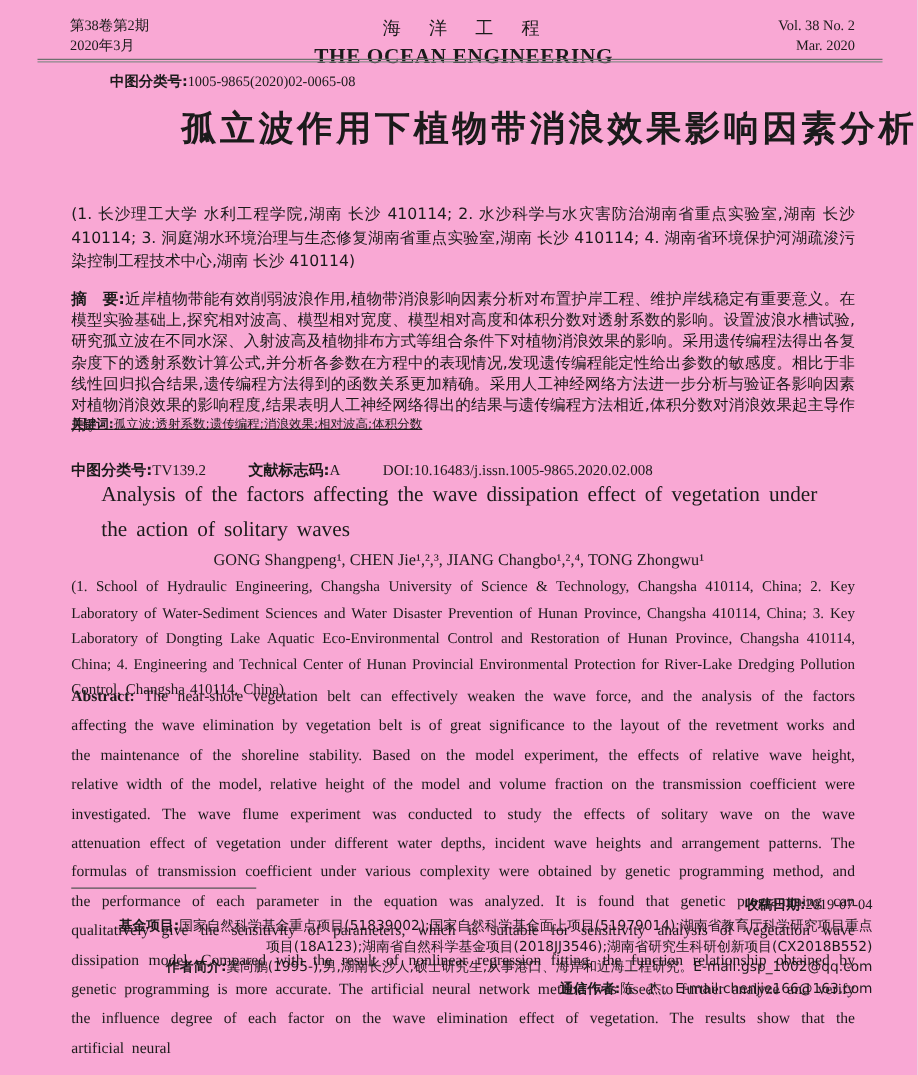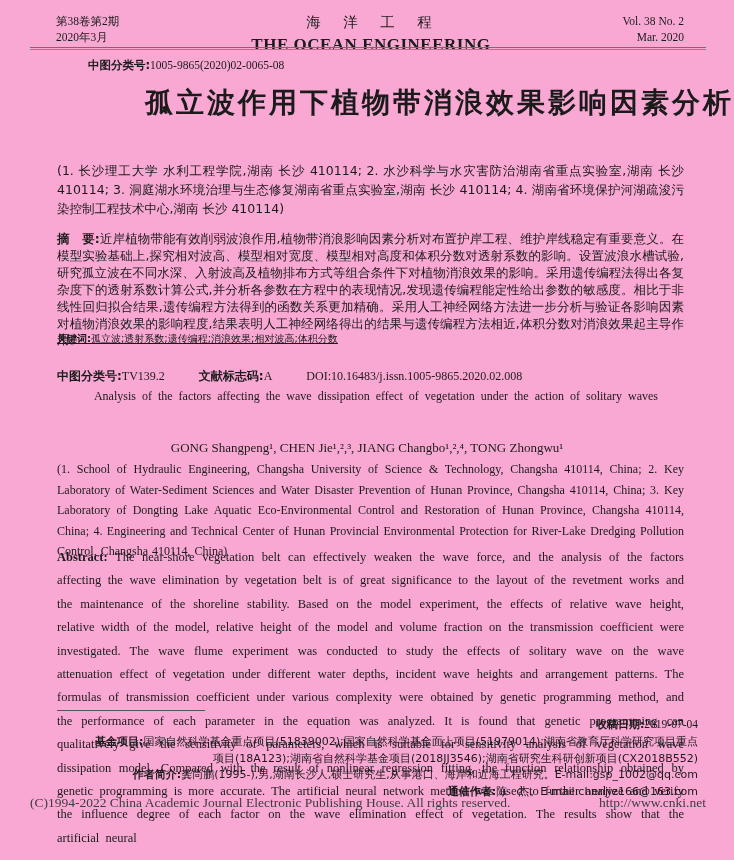--- a/index.html
+++ b/index.html
@@ -27,22 +27,22 @@
   .affil-cn { position:absolute; top:161px; left:57px; right:50px;
     font-size:12.5px; line-height:19px; text-align:justify; font-family:"DejaVu Sans",sans-serif; }
   .abstract-cn { position:absolute; top:231px; left:57px; right:50px;
     font-size:12.5px; line-height:16.9px; text-align:justify; font-family:"DejaVu Sans",sans-serif; }
   .keywords-row { position:absolute; top:332px; left:57px; right:68px;
     font-size:10px; font-family:"DejaVu Sans",sans-serif;text-decoration:underline; }
   .clc-row { position:absolute; top:368px; left:57px; right:50px;
     font-size:12px; font-family:"DejaVu Sans",sans-serif; }
   .clc-row .gap { display:inline-block; width:34px; }
   .serif-val { font-family:"Liberation Serif",serif;margin-top:12px; }
-  .title-en { position:absolute; top:382px; left:81px; right:76px; text-align:right;
-    font-size:12px; line-height:28px; word-spacing:3px; }
+  .title-en { position:absolute; top:382px; left:81px; right:76px; text-align:left;
+    font-size:17px; line-height:28px; word-spacing:3px; }
   .authors-en { position:absolute; top:440px; left:0; width:100%; text-align:center; font-size:13px; }
   .affil-en { position:absolute; top:459px; left:57px; right:50px;
     font-size:12px; line-height:20.5px; text-align:justify; word-spacing:1px; }
   .abstract-en { position:absolute; top:546px; left:57px; right:50px;
     font-size:12.5px; line-height:23.4px; text-align:justify; word-spacing:3px; }
   .abstract-en .en-label { font-weight:bold; }
   .footnote-rule { position:absolute; top:710px; left:57px; width:148px; border-top:1.2px solid #555; }
   .footnotes { position:absolute; top:716px; left:88px; right:36px;
     font-size:11px; line-height:16.8px; font-family:"DejaVu Sans",sans-serif; }
   .fn-row { text-align:right; }
@@ -115,18 +115,14 @@
       <span class="cjk-label">基金项目:</span><span>国家自然科学基金重点项目(51839002);国家自然科学基金面上项目(51979014);湖南省教育厅科学研究项目重点项目(18A123);湖南省自然科学基金项目(2018JJ3546);湖南省研究生科研创新项目(CX2018B552)</span>
     </div>
     <div class="fn-row">
       <span class="cjk-label">作者简介:</span><span>龚尚鹏(1995-),男,湖南长沙人,硕士研究生,从事港口、海岸和近海工程研究。E-mail:gsp_1002@qq.com</span>
     </div>
     <div class="fn-row">
       <span class="cjk-label">通信作者:</span><span>陈　杰。E-mail:chenjie166@163.com</span>
     </div>
   </div>
 
-  <div class="page-footer">
-    <span>(C)1994-2022 China Academic Journal Electronic Publishing House. All rights reserved.</span>
-    <span>http://www.cnki.net</span>
-  </div>
 
 </div>
 
 </body></html>

